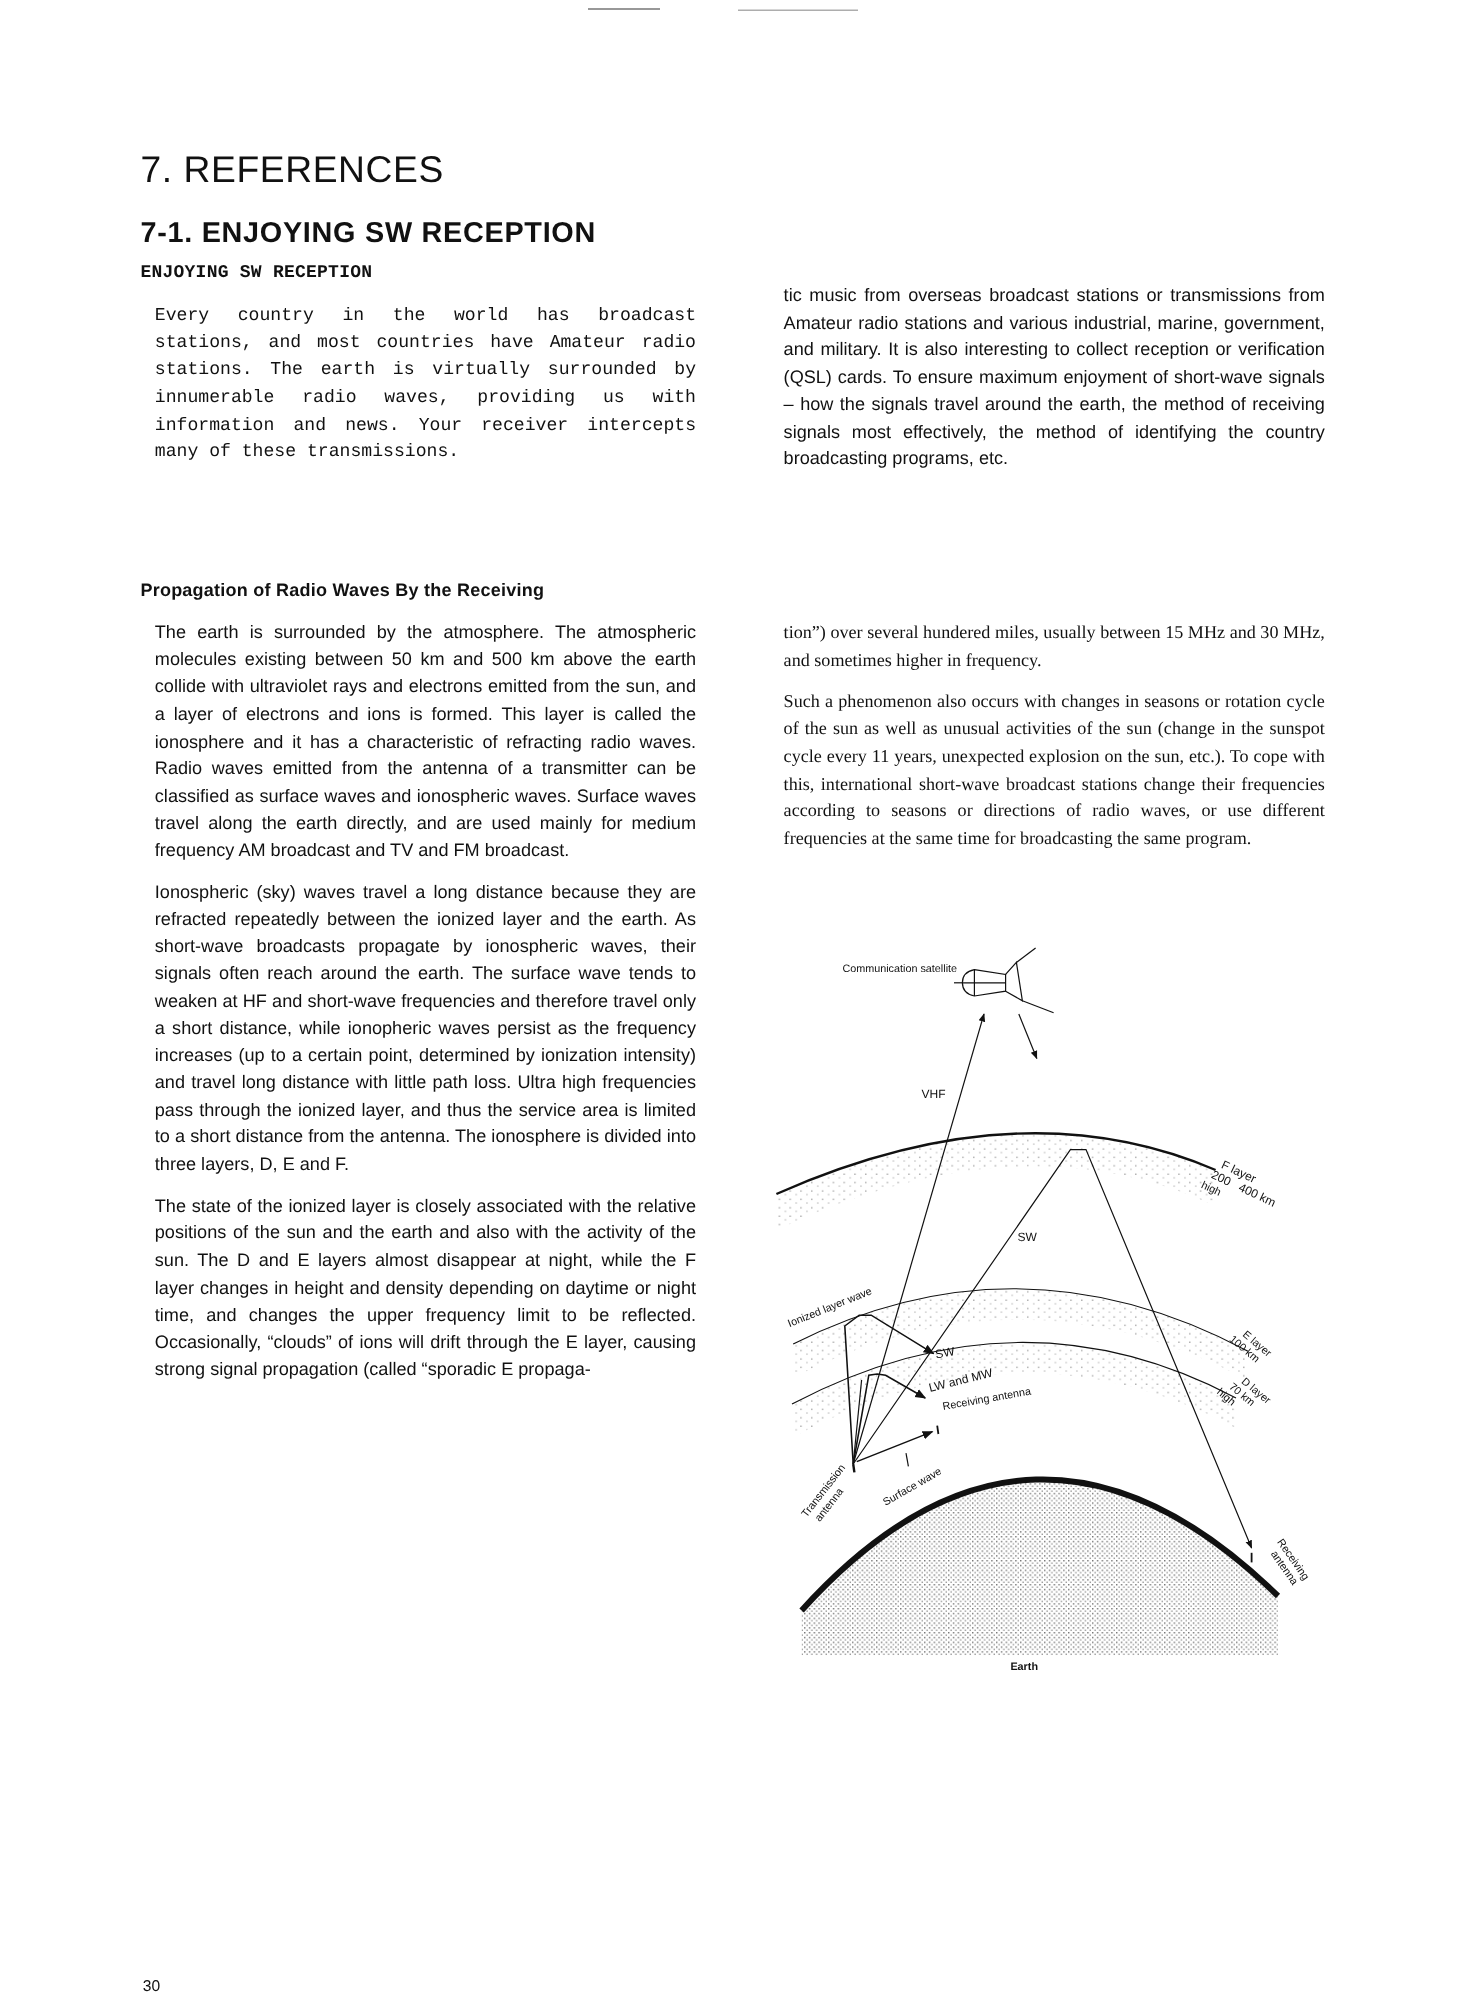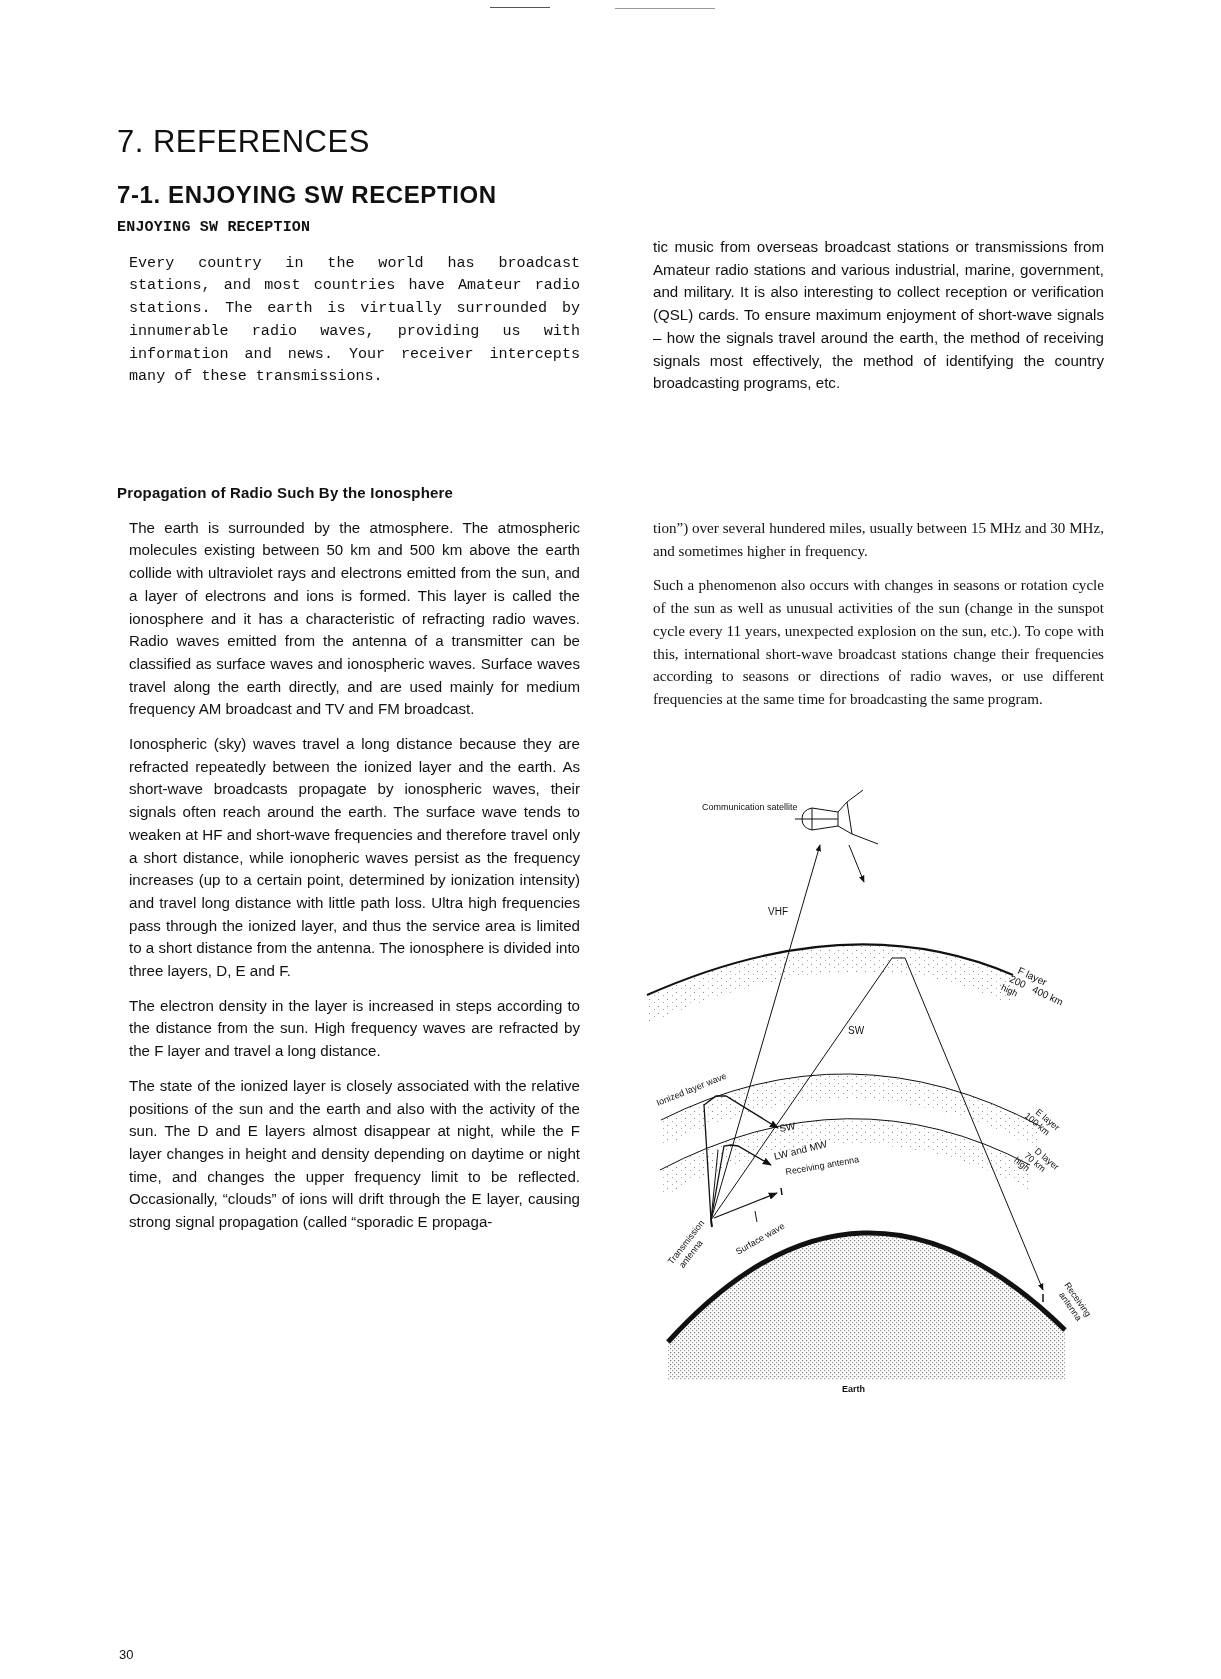--- a/index.html
+++ b/index.html
@@ -31,24 +31,23 @@
 <div class="col col-left-1">
   <h3 class="h3">ENJOYING SW RECEPTION</h3>
   <p>Every country in the world has broadcast stations, and most countries have Amateur radio stations. The earth is virtually surrounded by innumerable radio waves, providing us with information and news. Your receiver intercepts many of these transmissions.</p>
 </div>
 
 <div class="col col-right-1">
   <p>tic music from overseas broadcast stations or transmissions from Amateur radio stations and various industrial, marine, government, and military. It is also interesting to collect reception or verification (QSL) cards. To ensure maximum enjoyment of short-wave signals – how the signals travel around the earth, the method of receiving signals most effectively, the method of identifying the country broadcasting programs, etc.</p>
 </div>
 
 <div class="col col-left-2">
-  <h3 class="h3">Propagation of Radio Such By the Ionosphere</h3>
+  <h3 class="h3">Propagation of Radio Waves By the Receiving</h3>
   <p>The earth is surrounded by the atmosphere. The atmospheric molecules existing between 50 km and 500 km above the earth collide with ultraviolet rays and electrons emitted from the sun, and a layer of electrons and ions is formed. This layer is called the ionosphere and it has a characteristic of refracting radio waves. Radio waves emitted from the antenna of a transmitter can be classified as surface waves and ionospheric waves. Surface waves travel along the earth directly, and are used mainly for medium frequency AM broadcast and TV and FM broadcast.</p>
   <p>Ionospheric (sky) waves travel a long distance because they are refracted repeatedly between the ionized layer and the earth. As short-wave broadcasts propagate by ionospheric waves, their signals often reach around the earth. The surface wave tends to weaken at HF and short-wave frequencies and therefore travel only a short distance, while ionopheric waves persist as the frequency increases (up to a certain point, determined by ionization intensity) and travel long distance with little path loss. Ultra high frequencies pass through the ionized layer, and thus the service area is limited to a short distance from the antenna. The ionosphere is divided into three layers, D, E and F.</p>
-  <p>The electron density in the layer is increased in steps according to the distance from the sun. High frequency waves are refracted by the F layer and travel a long distance.</p>
   <p>The state of the ionized layer is closely associated with the relative positions of the sun and the earth and also with the activity of the sun. The D and E layers almost disappear at night, while the F layer changes in height and density depending on daytime or night time, and changes the upper frequency limit to be reflected. Occasionally, “clouds” of ions will drift through the E layer, causing strong signal propagation (called “sporadic E propaga-</p>
 </div>
 
 <div class="col col-right-2">
   <p>tion”) over several hundered miles, usually between 15 MHz and 30 MHz, and sometimes higher in frequency.</p>
   <p>Such a phenomenon also occurs with changes in seasons or rotation cycle of the sun as well as unusual activities of the sun (change in the sunspot cycle every 11 years, unexpected explosion on the sun, etc.). To cope with this, international short-wave broadcast stations change their frequencies according to seasons or directions of radio waves, or use different frequencies at the same time for broadcasting the same program.</p>
 </div>
 
 <svg class="diagram" viewBox="0 0 480 620" xmlns="http://www.w3.org/2000/svg">
   <defs>

